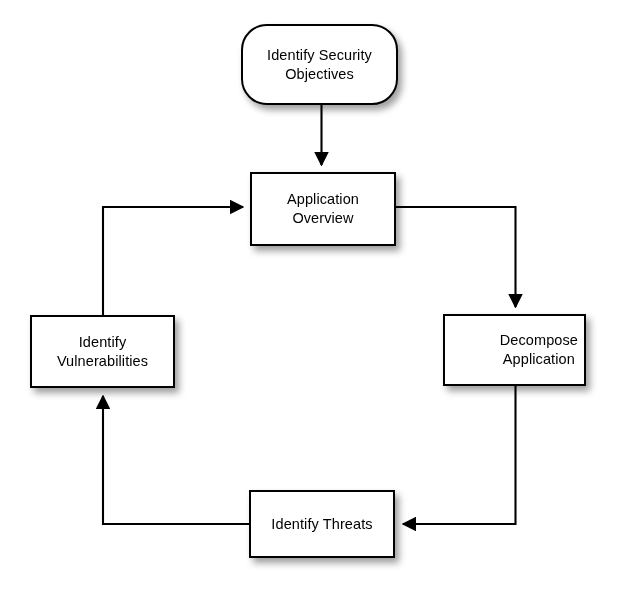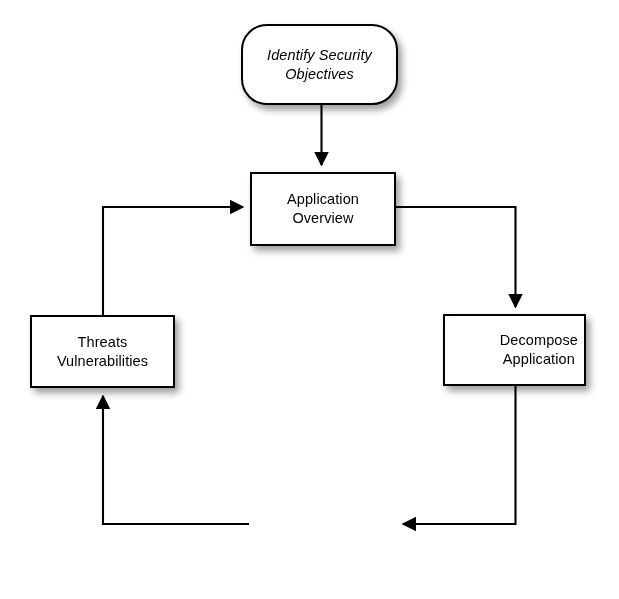--- a/index.html
+++ b/index.html
@@ -65,34 +65,37 @@
 
     <path fill="none" stroke="#000000" stroke-width="2.1" marker-end="url(#arrow)" d="M 396 207 L 515.5 207 L 515.5 307"></path>
 
     <path fill="none" stroke="#000000" stroke-width="2.1" marker-end="url(#arrow)" d="M 515.5 386 L 515.5 524 L 403 524"></path>
 
     <path fill="none" stroke="#000000" stroke-width="2.1" marker-end="url(#arrow)" d="M 249 524 L 103 524 L 103 396"></path>
 
     <path fill="none" stroke="#000000" stroke-width="2.1" marker-end="url(#arrow)" d="M 103 315 L 103 207 L 243 207"></path>
   </svg>
 
-  <div class="node rounded" style="left: 241px; top: 24px; width: 157px; height: 81px; font-style: italic;">
+  <div class="node rounded" style="left: 241px; top: 24px; width: 157px; height: 81px;">
     <span class="label">Identify Security
 Objectives</span>
   </div>
 
   <div class="node" style="left: 250px; top: 172px; width: 146px; height: 74px;">
     <span class="label">Application
 Overview</span>
   </div>
 
   <div class="node" style="left: 443px; top: 314px; width: 143px; height: 72px; justify-content: flex-end;">
     <span class="label">Decompose
 Application</span>
   </div>
 
+  <div class="node" style="left: 249px; top: 490px; width: 146px; height: 68px;">
+    <span class="label">Identify Threats</span>
+  </div>
 
   <div class="node" style="left: 30px; top: 315px; width: 145px; height: 73px;">
-    <span class="label">Threats
+    <span class="label">Identify
 Vulnerabilities</span>
   </div>
 
 </div>
 
 </body></html>

